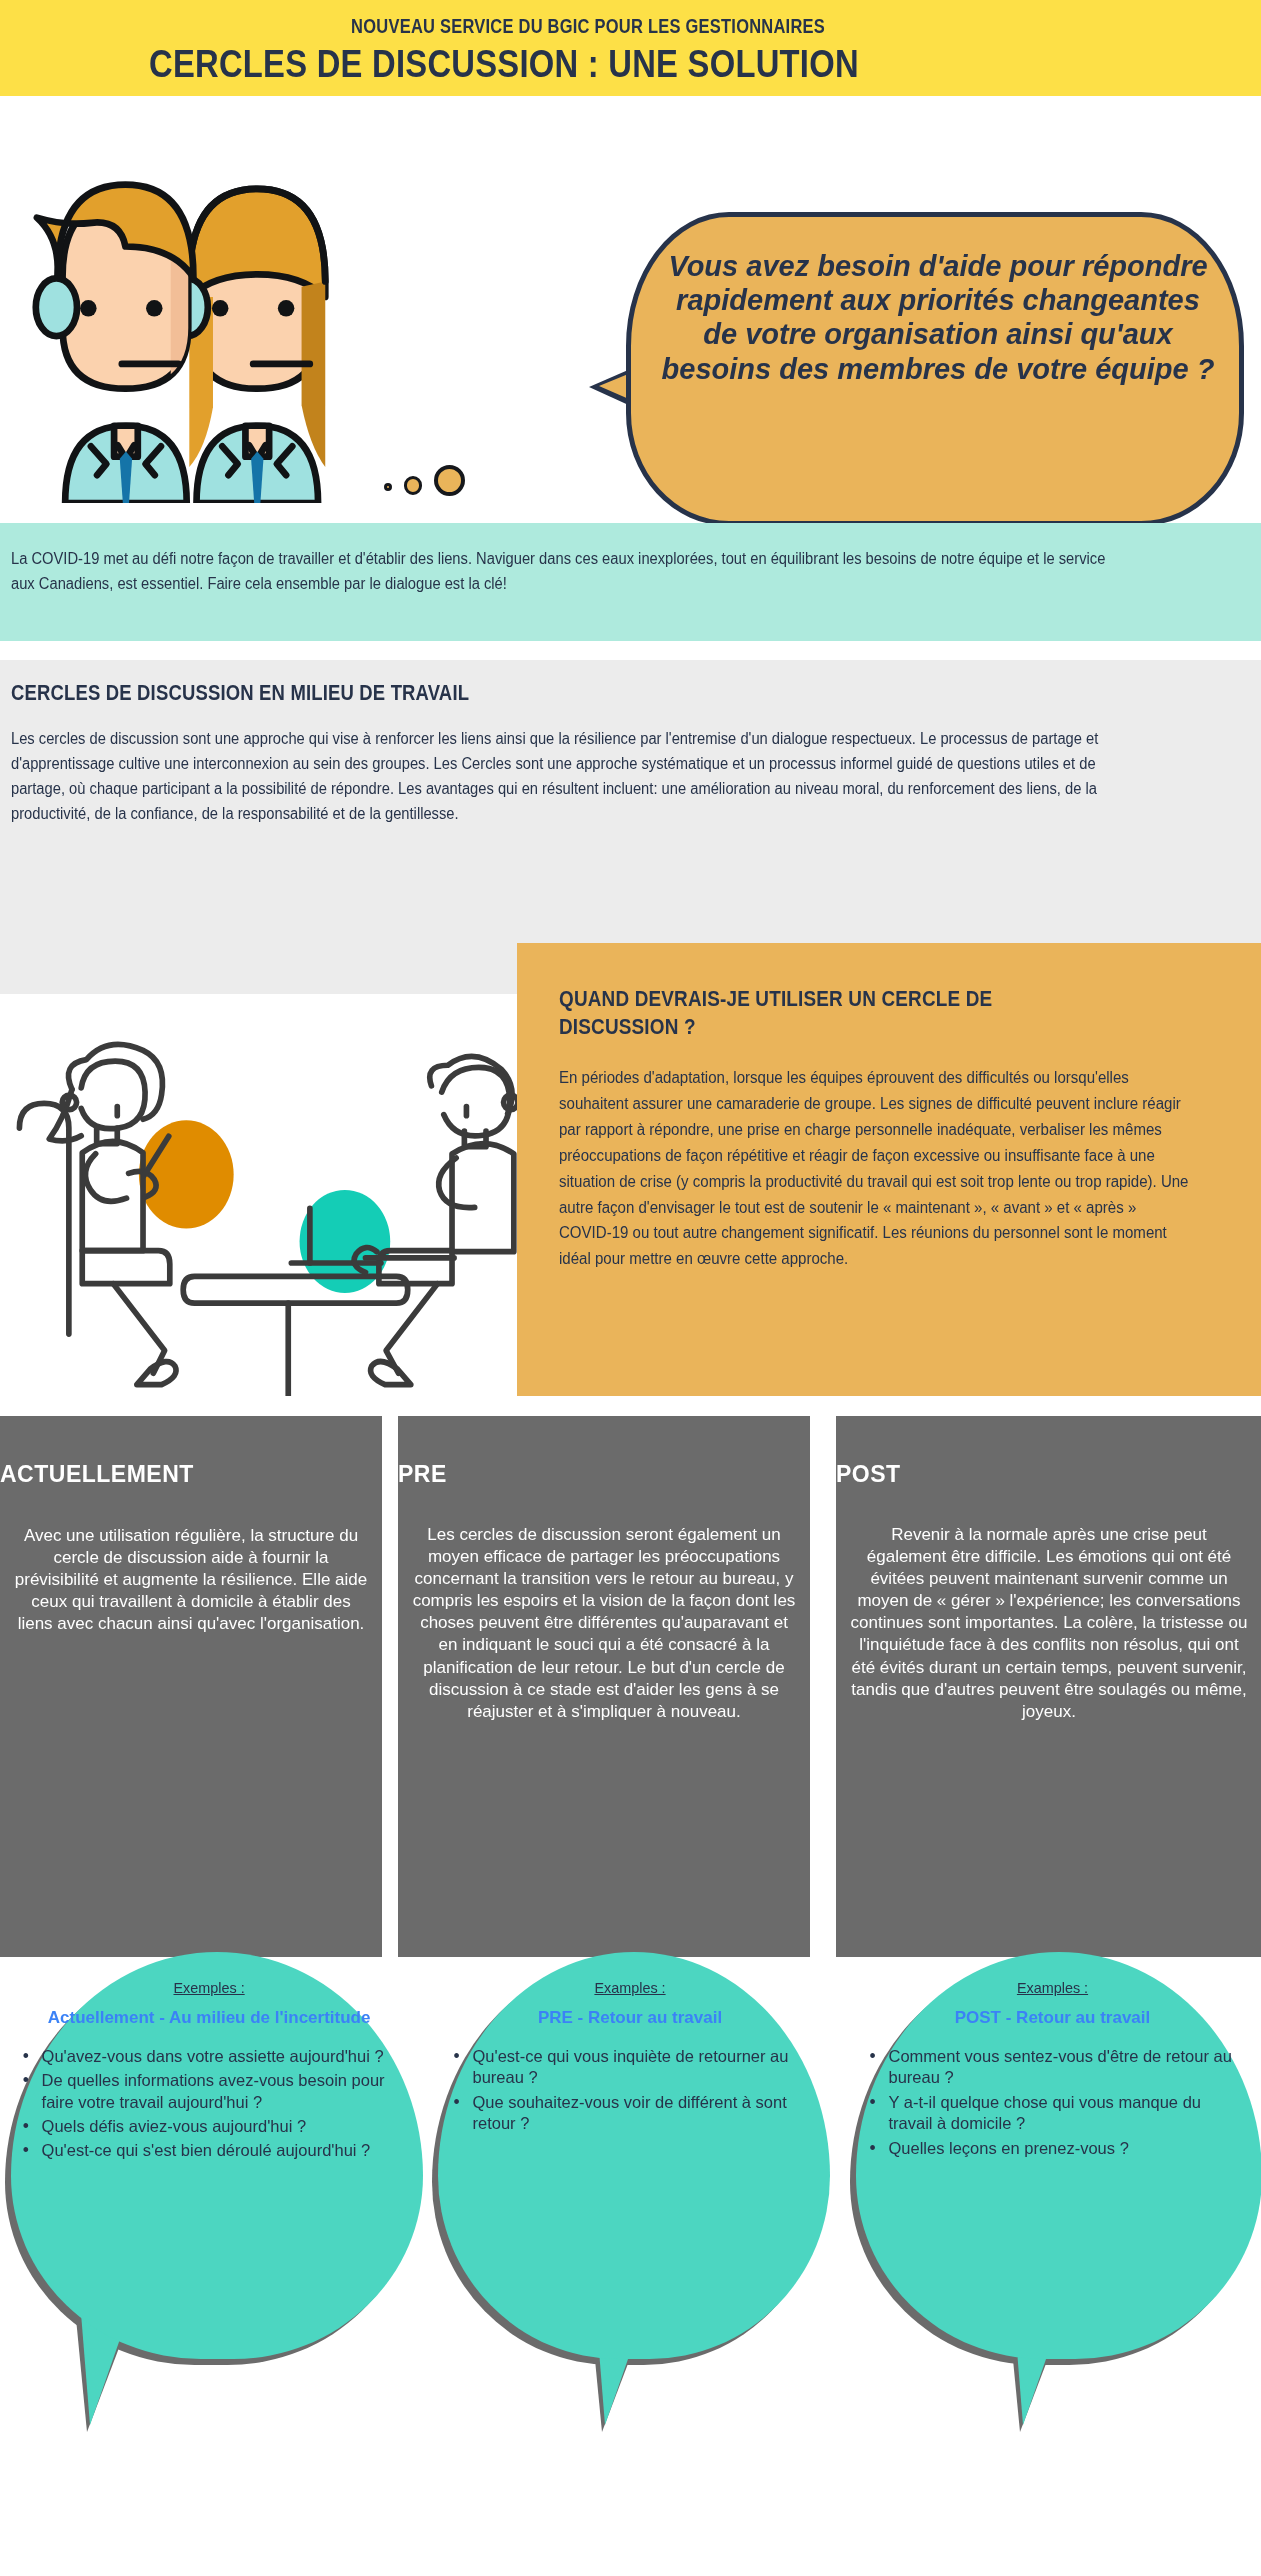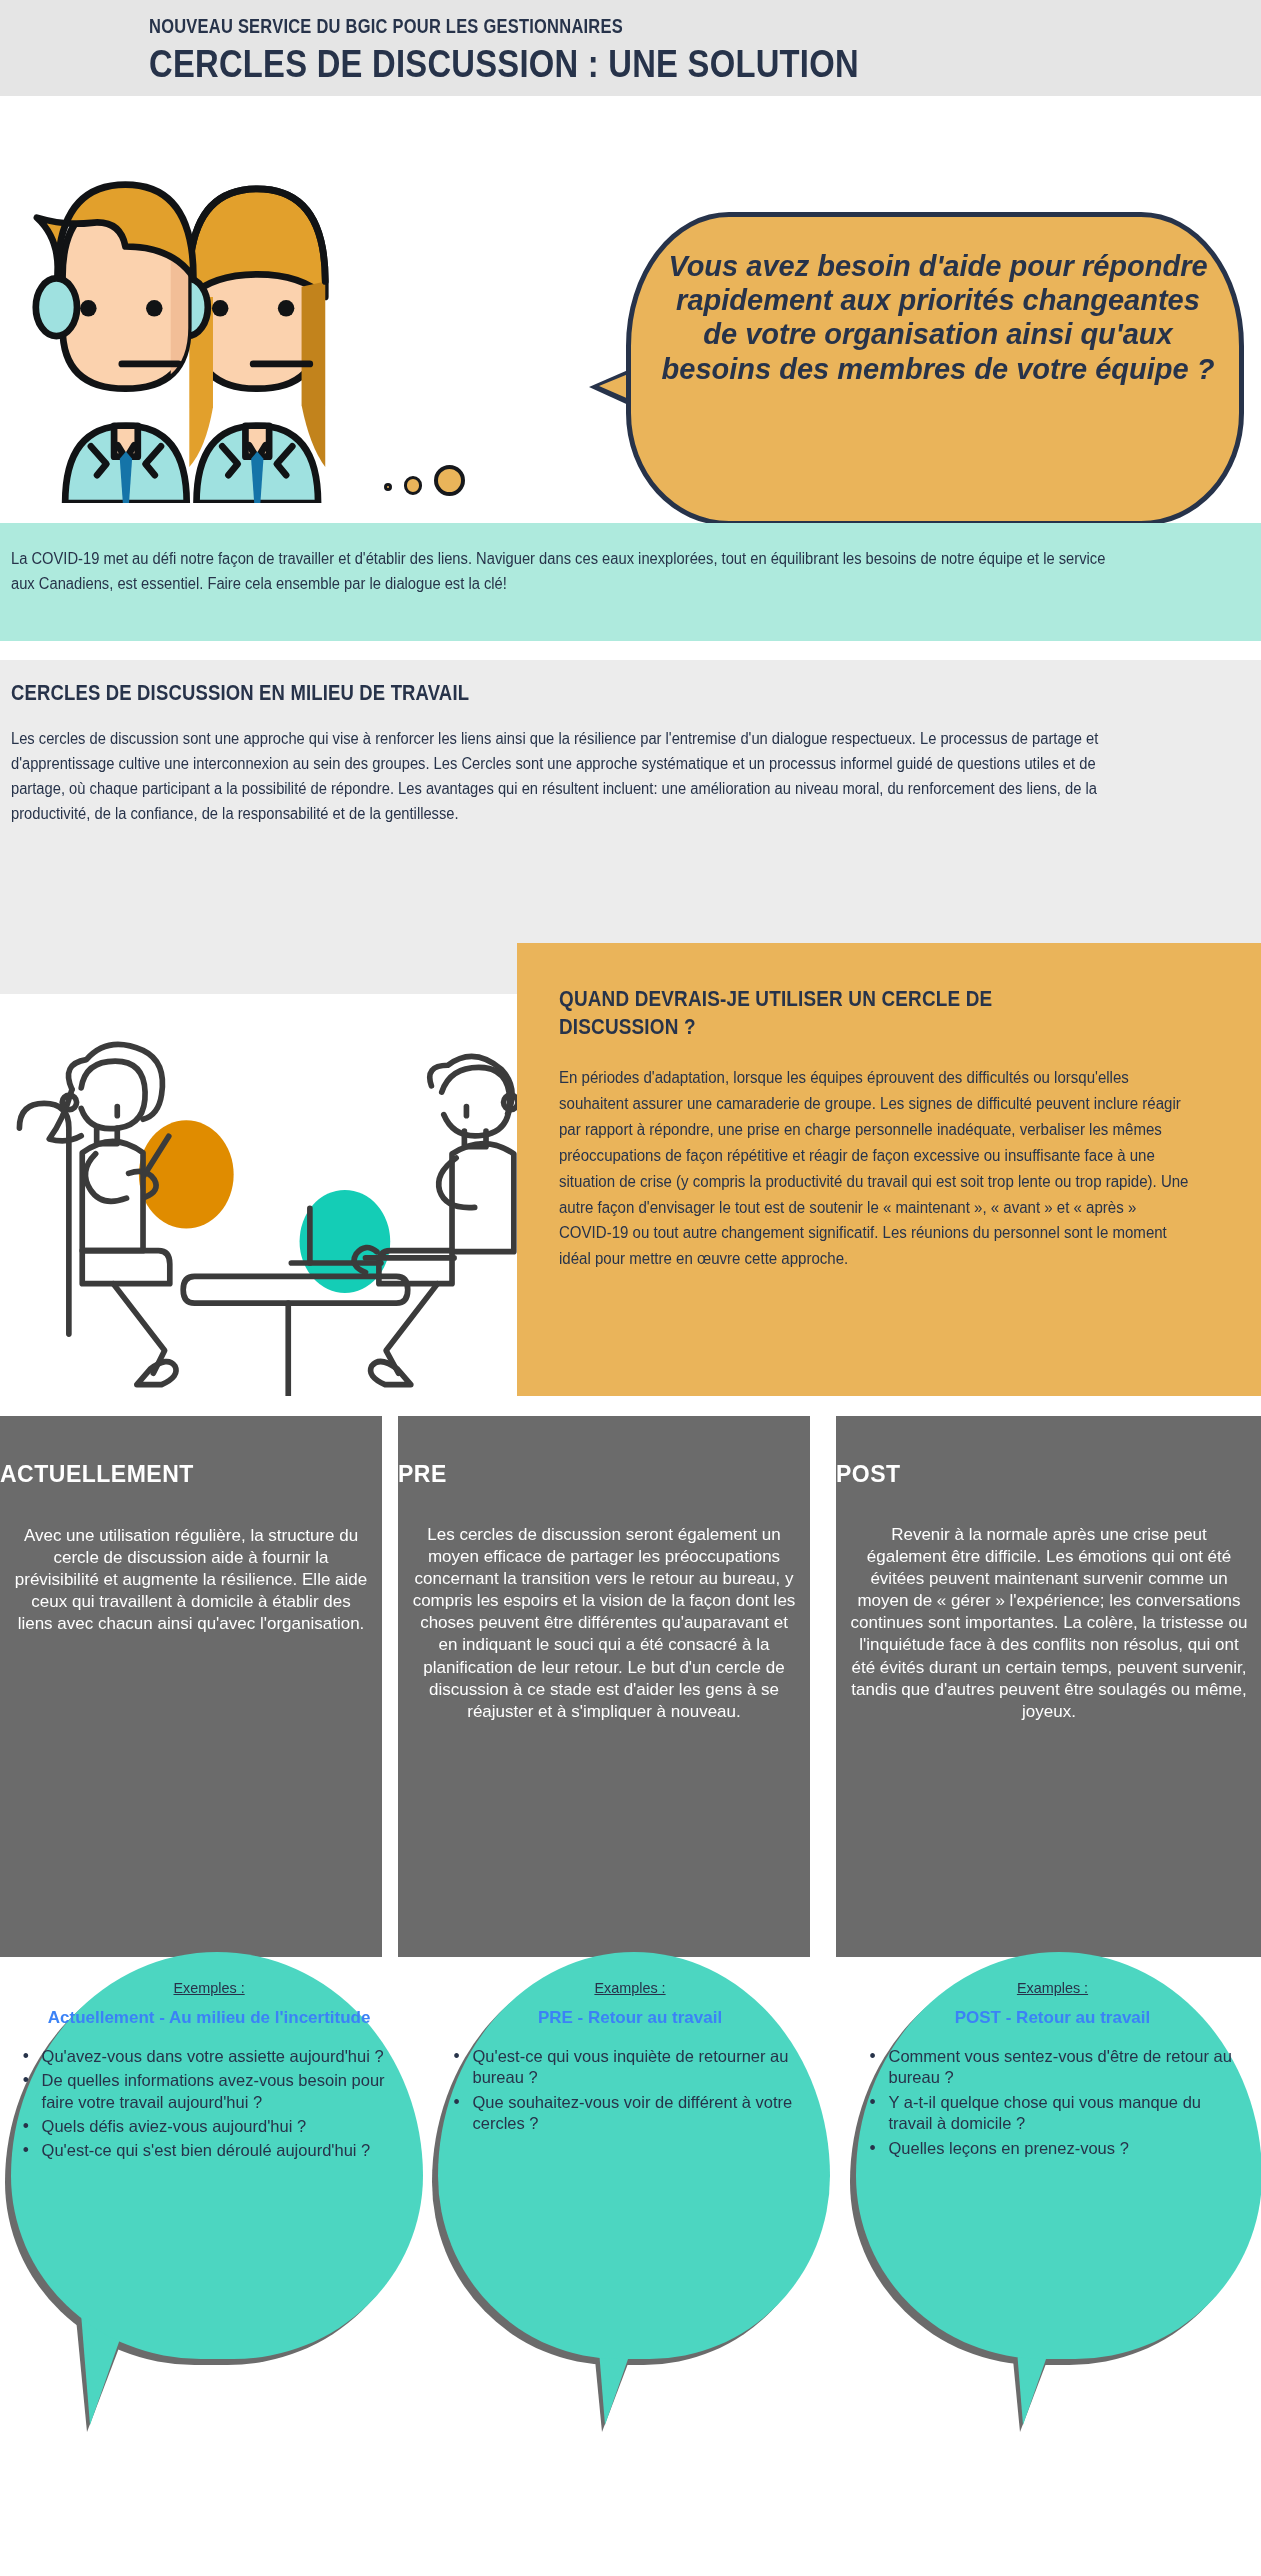--- a/index.html
+++ b/index.html
@@ -16,21 +16,22 @@
     height: 2864px;
     background: #ffffff;
     overflow: hidden;
   }
 
   
   .header {
     position: absolute;
     left: 0; top: 0;
     width: 1261px; height: 110px;
-    background: #e5e5e5;
+    background: #fde047;
+    text-align: right;
   }
   .header-inner {
     position: absolute;
     left: 149px; top: 14.4px;
   }
   .eyebrow {
     font-size: 20.6px;
     font-weight: 700;
     letter-spacing: 0.3px;
     color: #27334a;
@@ -468,21 +469,21 @@
     <div class="ebubble b2">
       <span class="tail-shadow"></span>
       <span class="shadow"></span>
       <span class="tail-fill"></span>
       <span class="fill"></span>
       <div class="content">
         <div class="ex-label">Examples :</div>
         <div class="ex-title">PRE - Retour au travail</div>
         <ul>
           <li>Qu'est-ce qui vous inquiète de retourner au bureau ?</li>
-          <li>Que souhaitez-vous voir de différent à votre cercles ?</li>
+          <li>Que souhaitez-vous voir de différent à sont retour ?</li>
         </ul>
       </div>
     </div>
 
     <div class="ebubble b3">
       <span class="tail-shadow"></span>
       <span class="shadow"></span>
       <span class="tail-fill"></span>
       <span class="fill"></span>
       <div class="content">

